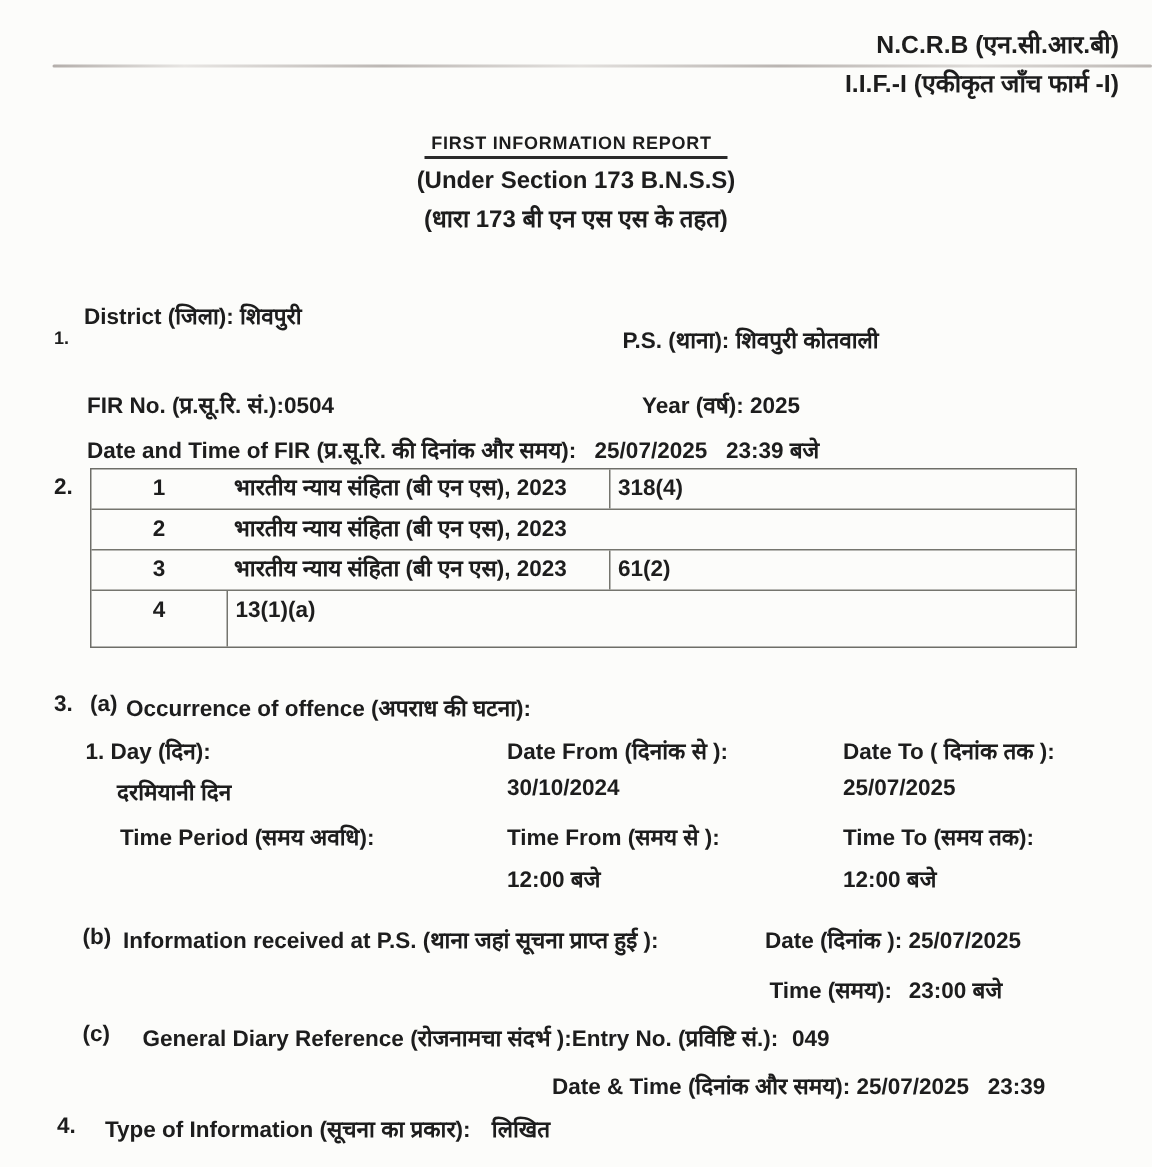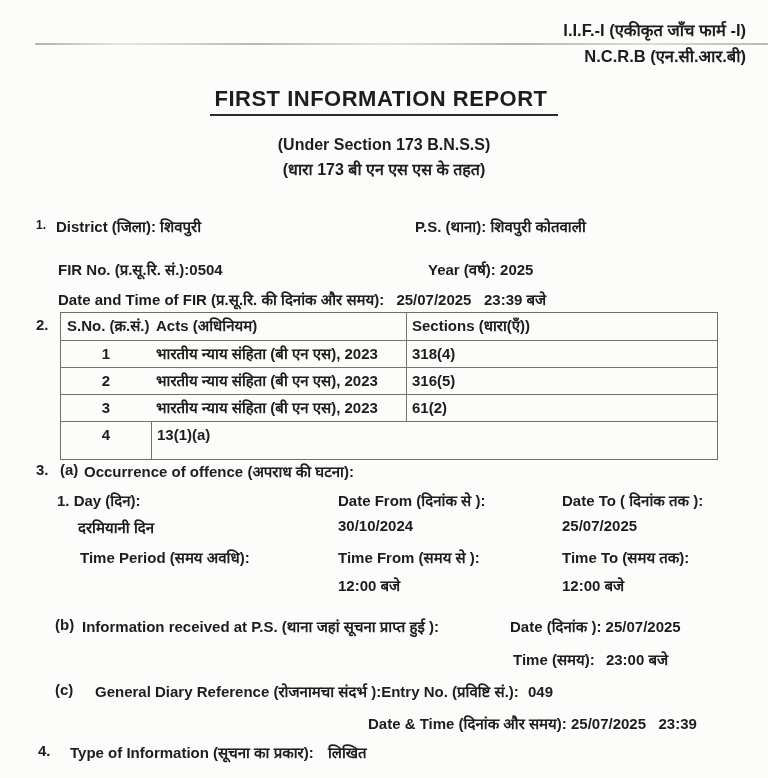--- a/index.html
+++ b/index.html
@@ -24,24 +24,24 @@
       rgba(125,115,110,.5) 30%, rgba(150,140,135,.25) 48%,
       rgba(120,110,105,.5) 66%, rgba(150,140,135,.3) 84%,
       rgba(125,115,110,.5) 100%);
     border-radius:2px;
   }
 
   .hdr-right { top:17px; right:22px; text-align:right; font-size:16.5px; line-height:26px; }
 
   .title-wrap { top:86px; left:0; width:100%; text-align:center; white-space:nowrap; }
   .title-main {
-    display:inline-block; font-size:22px; letter-spacing:.5px;
+    display:inline-block; font-size:12px; letter-spacing:.5px;
     border-bottom:2.5px solid #2a2a2a; padding:0 10px 2px 4px;
   }
-  .title-sub { font-size:16px; margin-top:20px; }
+  .title-sub { font-size:16px; margin-top:6px; }
   .title-sub.hi { margin-top:4px; }
   .sup { font-size:12px; position:relative; top:-3px; }
 
   
   .fir-table {
     position:absolute; top:312px; left:60px; width:658px;
     border:1.5px solid #6e6e68; background:transparent;
   }
   .tr { display:grid; grid-template-columns:90px 255px 313px; border-bottom:1.4px solid #75756e; }
   .tr:last-child { border-bottom:none; }
@@ -53,32 +53,32 @@
 
   .lbl { font-weight:bold; }
   .val { font-weight:bold; }
 </style>
 </head>
 <body>
 
 <div class="scan-line"></div>
 
 <div class="abs hdr-right">
+  <div>N.C.R.B (एन.सी.आर.बी)</div>
   <div>I.I.F.-I (एकीकृत जाँच फार्म -I)</div>
-  <div>N.C.R.B (एन.सी.आर.बी)</div>
 </div>
 
 <div class="abs title-wrap">
   <div><span class="title-main">FIRST INFORMATION REPORT</span></div>
   <div class="title-sub">(Under Section 173 B.N.S.S)</div>
   <div class="title-sub hi">(धारा 173 बी एन एस एस के तहत)</div>
 </div>
 
 <div class="abs fs15 sup" style="top:218px;left:36px;">1.</div>
-<div class="abs fs15" style="top:216px;left:56px;">
+<div class="abs fs15" style="top:200px;left:56px;">
   <span class="lbl">District (जिला):</span>
   <span class="val">शिवपुरी</span>
 </div>
 <div class="abs fs15" style="top:216px;left:415px;">
   <span class="lbl">P.S. (थाना):</span>
   <span class="val">शिवपुरी कोतवाली</span>
 </div>
 
 <div class="abs fs15" style="top:259px;left:58px;">
   <span class="lbl">FIR No. (प्र.सू.रि. सं.):</span><span class="val">0504</span>
@@ -88,34 +88,28 @@
   <span class="val">2025</span>
 </div>
 
 <div class="abs fs15" style="top:289px;left:58px;">
   <span class="lbl">Date and Time of FIR (प्र.सू.रि. की दिनांक और समय):</span>
   <span class="val pre" style="margin-left:8px;">25/07/2025   23:39 बजे</span>
 </div>
 
 <div class="abs fs15" style="top:316px;left:36px;">2.</div>
 <div class="fir-table">
-  <div class="tr hdr">
-    <div class="td sno" style="text-align:left;padding-left:6px;">S.No. (क्र.सं.)</div>
-    <div class="td">Acts (अधिनियम)</div>
-    <div class="td sec">Sections (धारा(एँ))</div>
-  </div>
   <div class="tr">
     <div class="td sno">1</div>
     <div class="td">भारतीय न्याय संहिता (बी एन एस), 2023</div>
     <div class="td sec">318(4)</div>
   </div>
   <div class="tr">
     <div class="td sno">2</div>
     <div class="td">भारतीय न्याय संहिता (बी एन एस), 2023</div>
-    <div class="td sec">316(5)</div>
   </div>
   <div class="tr">
     <div class="td sno">3</div>
     <div class="td">भारतीय न्याय संहिता (बी एन एस), 2023</div>
     <div class="td sec">61(2)</div>
   </div>
   <div class="tr last">
     <div class="td sno">4</div>
     <div class="td sec">13(1)(a)</div>
   </div>

